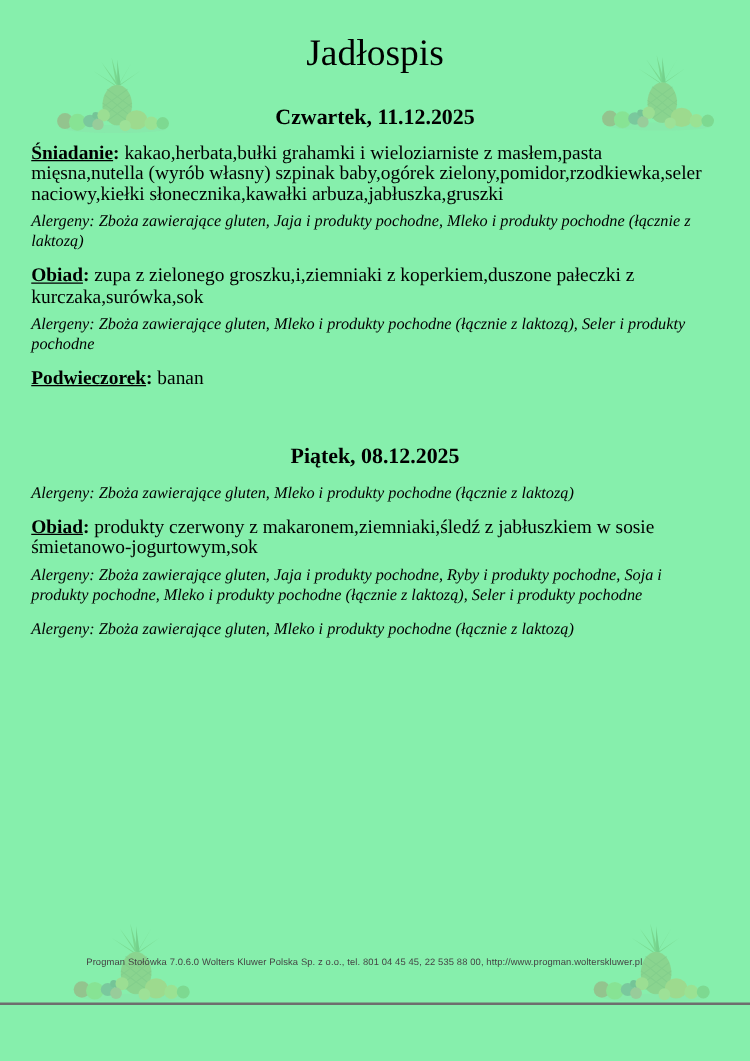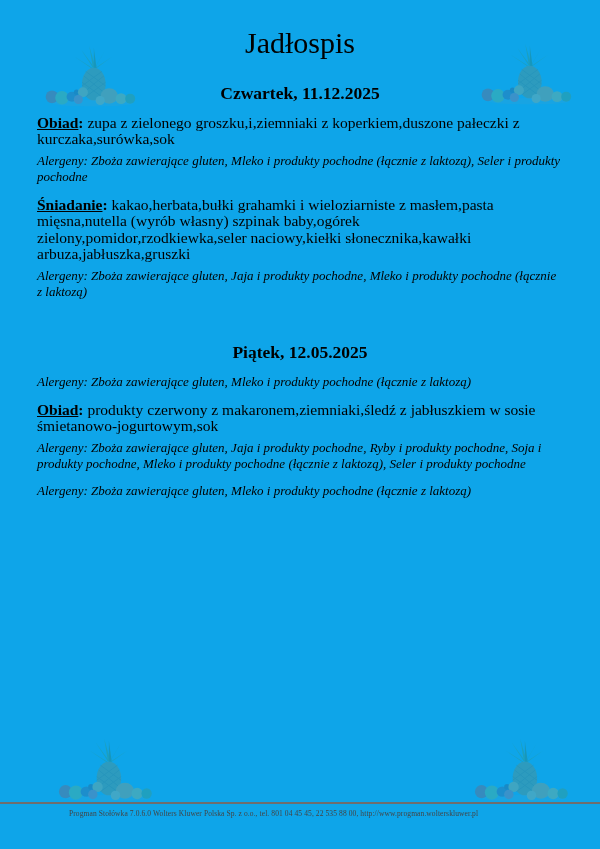--- a/index.html
+++ b/index.html
@@ -1,25 +1,25 @@
 <!DOCTYPE html>
 <html><head>
 <meta charset="utf-8">
 <style>
   html, body { margin: 0; padding: 0; background: #ffffff; }
   .page {
     position: relative;
     width: 600px;
     height: 849px;
-    background: #0ea5e9;
+    background: #86efac;
     overflow: hidden;
     font-family: "Liberation Serif", serif;
     color: #000000;
   }
-  .content { padding: 0 37px; }
+  .content { padding: 0 25px; }
 
   .page-title {
     text-align: center;
     font-size: 30px;
     font-weight: normal;
     line-height: 1.15;
     margin: 26px 0 0 0;
   }
 
   .day-heading {
@@ -63,22 +63,22 @@
   .bottom-rule {
     position: absolute;
     left: 0;
     right: 0;
     top: 802px;
     border-top: 2px solid #6e6e6e;
   }
   .footer-text {
     position: absolute;
     left: 25px;
-    top: 809px;
-    font-family: Liberation Serif, serif;
+    top: 765px;
+    font-family: Liberation Sans, sans-serif;
     font-size: 7.5px;
     color: #444444;
     letter-spacing: 0.1px;
     padding-left: 44px;
   }
   .svg-defs { position: absolute; width: 0; height: 0; overflow: hidden; }
 </style>
 </head>
 <body>
 
@@ -131,33 +131,36 @@
     </svg>
 
   <h1 class="page-title">Jadłospis</h1>
 
   <div class="content">
 
     <section class="day-section day-section-1">
       <h2 class="day-heading">Czwartek, 11.12.2025</h2>
 
       <div class="meal-block">
+        <p class="meal-line"><span class="meal-label">Śniadanie</span><span class="meal-separator">:</span> <span class="meal-text">kakao,herbata,bułki grahamki i wieloziarniste z masłem,pasta mięsna,nutella (wyrób własny) szpinak baby,ogórek zielony,pomidor,rzodkiewka,seler naciowy,kiełki słonecznika,kawałki arbuza,jabłuszka,gruszki</span></p>
+        <p class="allergens-line">Alergeny: Zboża zawierające gluten, Jaja i produkty pochodne, Mleko i produkty pochodne (łącznie z laktozą)</p>
+      </div>
+
+      <div class="meal-block">
         <p class="meal-line"><span class="meal-label">Obiad</span><span class="meal-separator">:</span> <span class="meal-text">zupa z zielonego groszku,i,ziemniaki z koperkiem,duszone pałeczki z kurczaka,surówka,sok</span></p>
         <p class="allergens-line">Alergeny: Zboża zawierające gluten, Mleko i produkty pochodne (łącznie z laktozą), Seler i produkty pochodne</p>
       </div>
 
-      <div class="meal-block">
-        <p class="meal-line"><span class="meal-label">Śniadanie</span><span class="meal-separator">:</span> <span class="meal-text">kakao,herbata,bułki grahamki i wieloziarniste z masłem,pasta mięsna,nutella (wyrób własny) szpinak baby,ogórek zielony,pomidor,rzodkiewka,seler naciowy,kiełki słonecznika,kawałki arbuza,jabłuszka,gruszki</span></p>
-        <p class="allergens-line">Alergeny: Zboża zawierające gluten, Jaja i produkty pochodne, Mleko i produkty pochodne (łącznie z laktozą)</p>
+      <div class="meal-block no-allergens">
+        <p class="meal-line"><span class="meal-label">Podwieczorek</span><span class="meal-separator">:</span> <span class="meal-text">banan</span></p>
       </div>
-
     </section>
 
     <section class="day-section day-section-2">
-      <h2 class="day-heading">Piątek, 12.05.2025</h2>
+      <h2 class="day-heading">Piątek, 08.12.2025</h2>
 
       <div class="meal-block">
         <p class="allergens-line">Alergeny: Zboża zawierające gluten, Mleko i produkty pochodne (łącznie z laktozą)</p>
       </div>
 
       <div class="meal-block">
         <p class="meal-line"><span class="meal-label">Obiad</span><span class="meal-separator">:</span> <span class="meal-text">produkty czerwony z makaronem,ziemniaki,śledź z jabłuszkiem w sosie śmietanowo-jogurtowym,sok</span></p>
         <p class="allergens-line">Alergeny: Zboża zawierające gluten, Jaja i produkty pochodne, Ryby i produkty pochodne, Soja i produkty pochodne, Mleko i produkty pochodne (łącznie z laktozą), Seler i produkty pochodne</p>
       </div>
 

